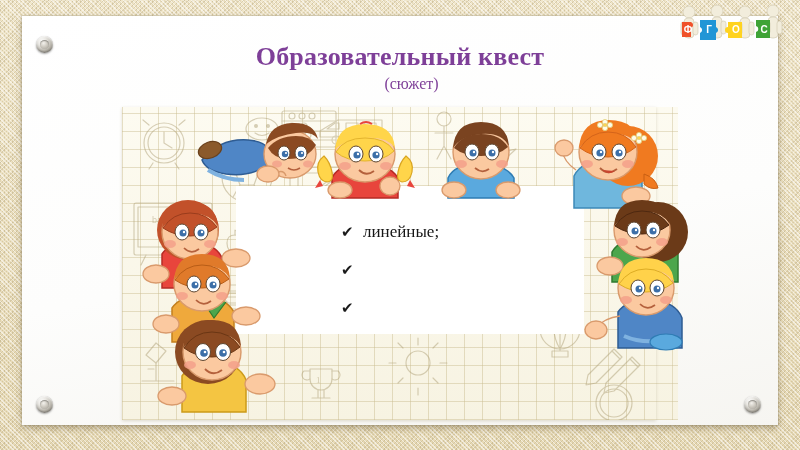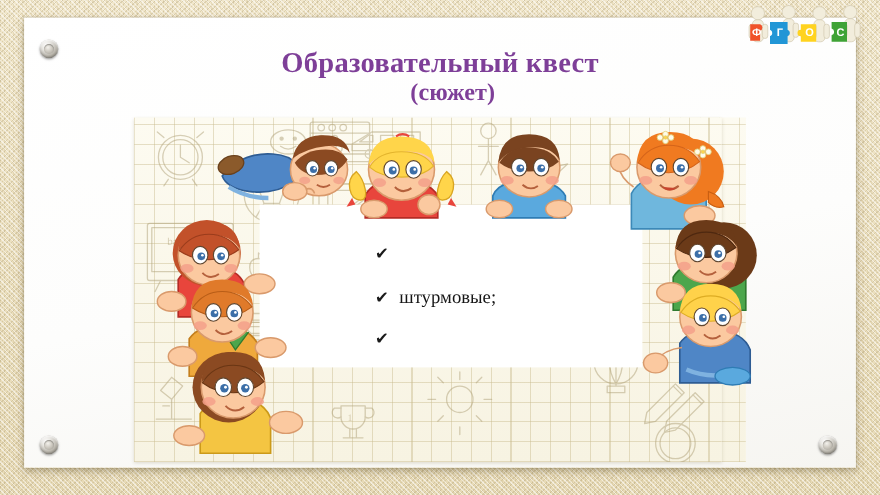--- a/index.html
+++ b/index.html
@@ -74,22 +74,22 @@
   #page-title {
     font-family: "Liberation Serif", serif;
     font-weight: bold;
     font-size: 26px;
     line-height: 30px;
     color: #7e3f98;
     letter-spacing: .2px;
   }
   #page-subtitle {
     font-family: "Liberation Serif", serif;
-    font-weight: bold;
-    font-size: 22px;
+    font-weight: normal;
+    font-size: 16px;
     line-height: 21px;
     color: #7e3f98;
     margin-top: 1px;
     padding-left: 23px;
   }
 
   
   #logo {
     position: absolute;
     left: 676px;
@@ -347,24 +347,24 @@
         <path d="M296 238v-7M296 281v7M274 256h-7M318 256h7M281 241l-5-5M311 241l5-5M281 271l-5 5M311 271l5 5"></path>
       </g>
     </svg>
   </div>
 
   <div id="text-card"></div>
 
   <div id="bullet-list">
     <div class="bullet-row">
       <span class="bullet-mark">✔</span>
+      <span class="bullet-text">линейные;</span>
     </div>
     <div class="bullet-row">
       <span class="bullet-mark">✔</span>
-      <span class="bullet-text">штурмовые;</span>
     </div>
     <div class="bullet-row">
       <span class="bullet-mark">✔</span>
     </div>
   </div>
 
   <div class="kid" style="left:198px; top:118px;">
     <svg width="130" height="78" viewBox="0 0 130 78">
       <g>
           <path d="M4 42q18-22 46-20 16 1 22 10 6 9-4 16-16 11-40 8-20-3-24-14z" fill="#4F86C6" stroke="#2E5C93" stroke-width="1.5"></path>

